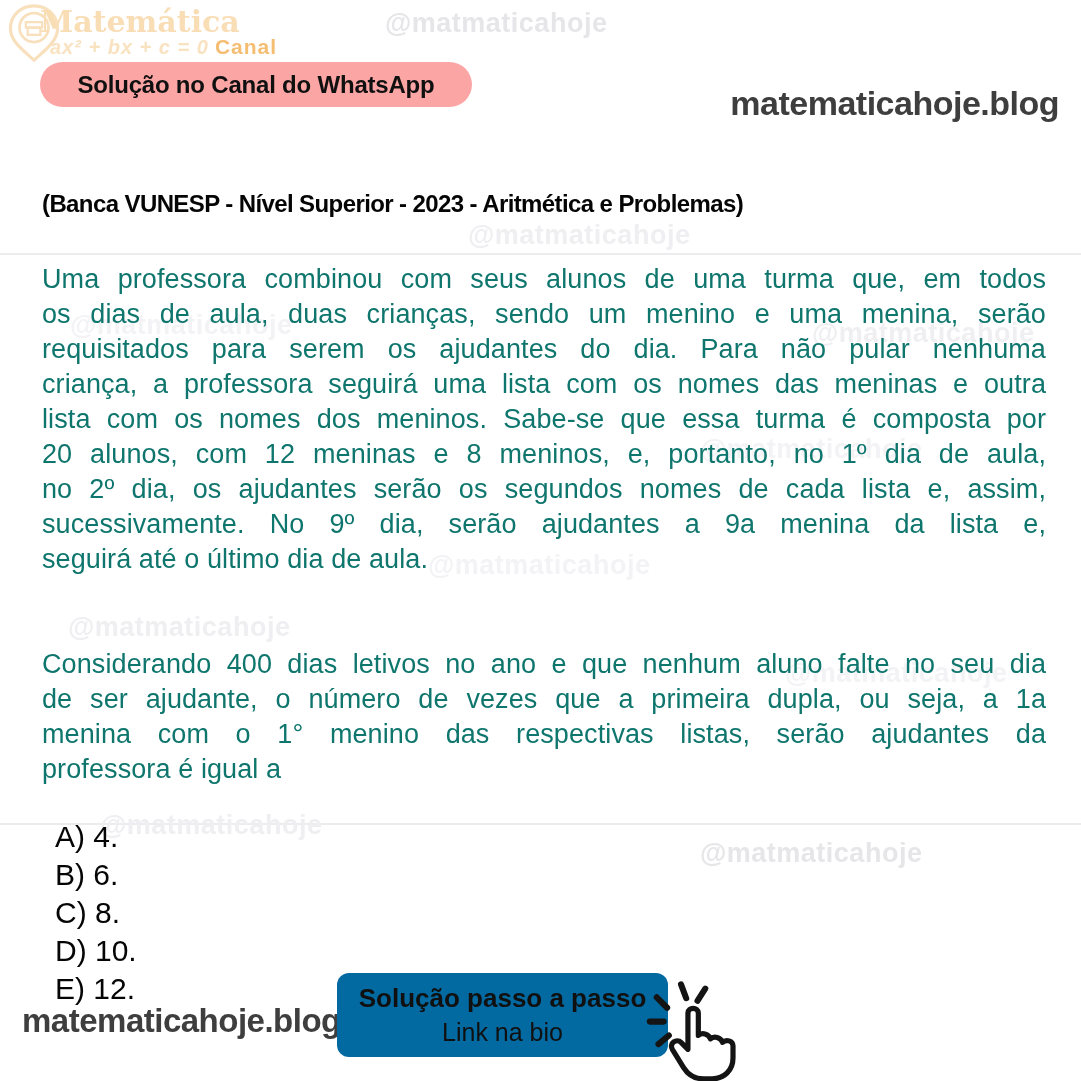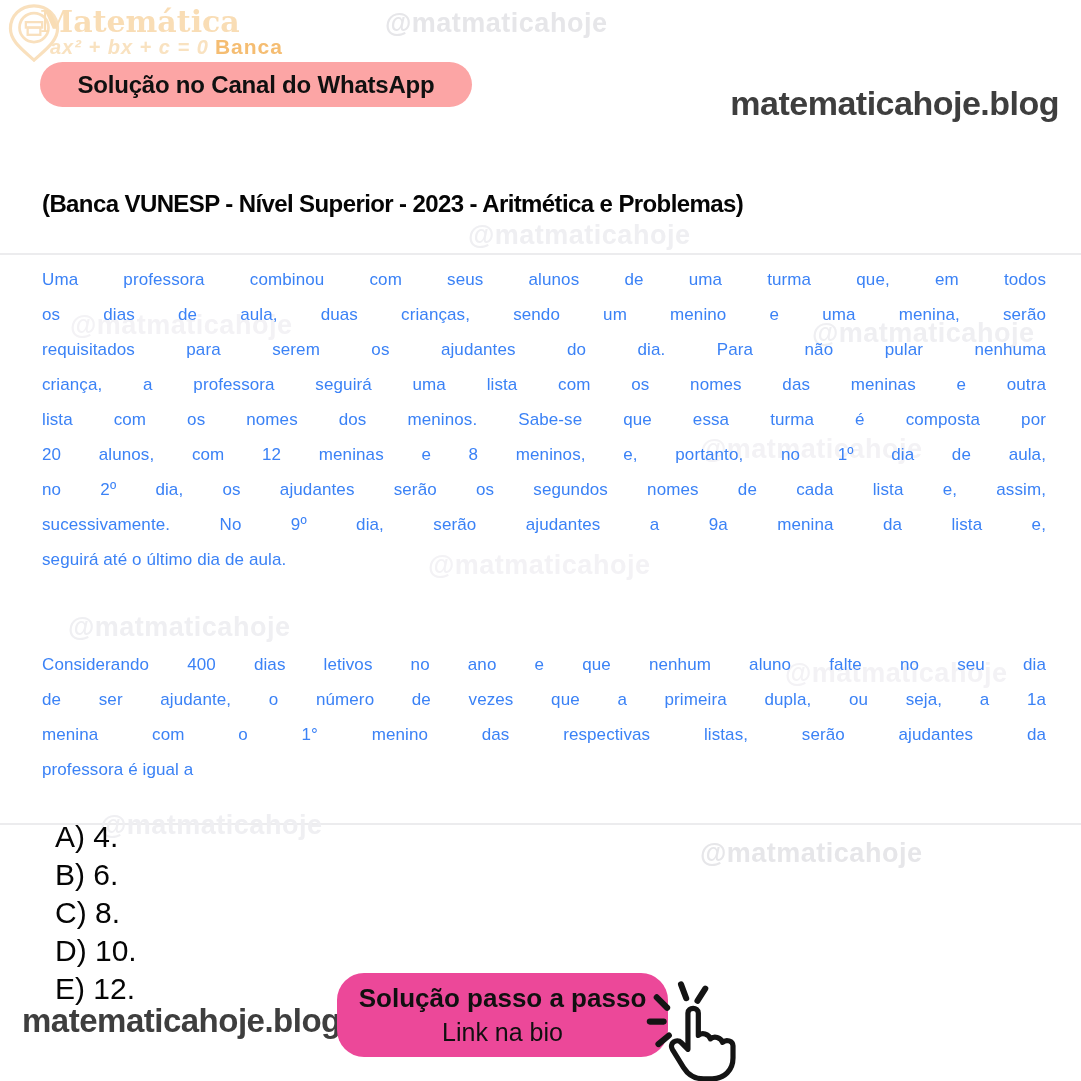--- a/index.html
+++ b/index.html
@@ -42,36 +42,36 @@
   .q-header{
     position:absolute;left:42px;top:190px;width:1000px;font-size:24px;font-weight:bold;
     letter-spacing:-0.6px;color:#050505;z-index:2;white-space:nowrap;
   }
   .divider{position:absolute;left:0;right:0;height:2px;background:#ececee;z-index:0;}
   .divider.d1{top:253px;}
   .divider.d2{top:823px;}
   
   .q-body{position:absolute;left:42px;top:262px;width:1004px;z-index:2;}
   .q-line{
-    font-size:17px;line-height:35px;color:#3b82f6;letter-spacing:0.1px;
+    font-size:27px;line-height:35px;color:#0f766e;letter-spacing:0.1px;
     white-space:normal;
   }
   .q-line.jl{text-align:justify;text-align-last:justify;}
   .q-par2{position:absolute;left:42px;top:647px;width:1004px;z-index:2;}
   
   .options{position:absolute;left:55px;top:818px;z-index:2;}
   .option-line{font-size:30px;line-height:38px;color:#050505;}
   
   .site-bottom{
     position:absolute;left:22px;top:1002px;font-size:33px;font-weight:bold;
     color:#3e3e3e;letter-spacing:-0.5px;z-index:2;
   }
   .cta-btn{
-    position:absolute;left:337px;top:973px;width:331px;height:84px;border-radius:27px;
-    background:#ec4899;display:flex;flex-direction:column;align-items:center;
+    position:absolute;left:337px;top:973px;width:331px;height:84px;border-radius:12px;
+    background:#0369a1;display:flex;flex-direction:column;align-items:center;
     justify-content:center;z-index:2;border:none;cursor:pointer;
   }
   .cta-btn .l1{font-size:26px;font-weight:bold;color:#101010;line-height:35px;}
   .cta-btn .l2{font-size:25px;font-weight:normal;color:#101010;line-height:33px;}
   .hand-icon{position:absolute;left:643px;top:980px;width:102px;height:104px;z-index:3;}
 </style>
 </head>
 <body>
 
 <div class="canvas">
@@ -88,21 +88,21 @@
   <span class="wm" style="left:700px;top:838px;">@matmaticahoje</span>
 
   <div class="logo">
     <svg class="logo-pin" viewBox="0 0 60 64">
       <path d="M30 2 C15 2 4 13 4 27 C4 41 17 50 30 62 C43 50 56 41 56 27 C56 13 45 2 30 2 Z" fill="none" stroke="#f9e0bd" stroke-width="3.5"></path>
       <circle cx="30" cy="26" r="16" fill="none" stroke="#f9e0bd" stroke-width="3"></circle>
       <rect x="21" y="20" width="18" height="6" fill="none" stroke="#f9e0bd" stroke-width="2.5"></rect>
       <rect x="23" y="26" width="14" height="8" fill="none" stroke="#f9e0bd" stroke-width="2.5"></rect>
     </svg>
     <span class="logo-title">Matemática</span>
-    <span class="logo-formula"><span>ax² + bx + c = 0</span><span class="logo-hoje">Banca</span></span>
+    <span class="logo-formula"><span>ax² + bx + c = 0</span><span class="logo-hoje">Canal</span></span>
   </div>
 
   <div class="site-top">matematicahoje.blog</div>
 
   <button class="wa-btn">
     <span>Solução no Canal do WhatsApp</span>
   </button>
 
   <div class="q-header">(Banca VUNESP - Nível Superior - 2023 - Aritmética e Problemas)</div>
 

